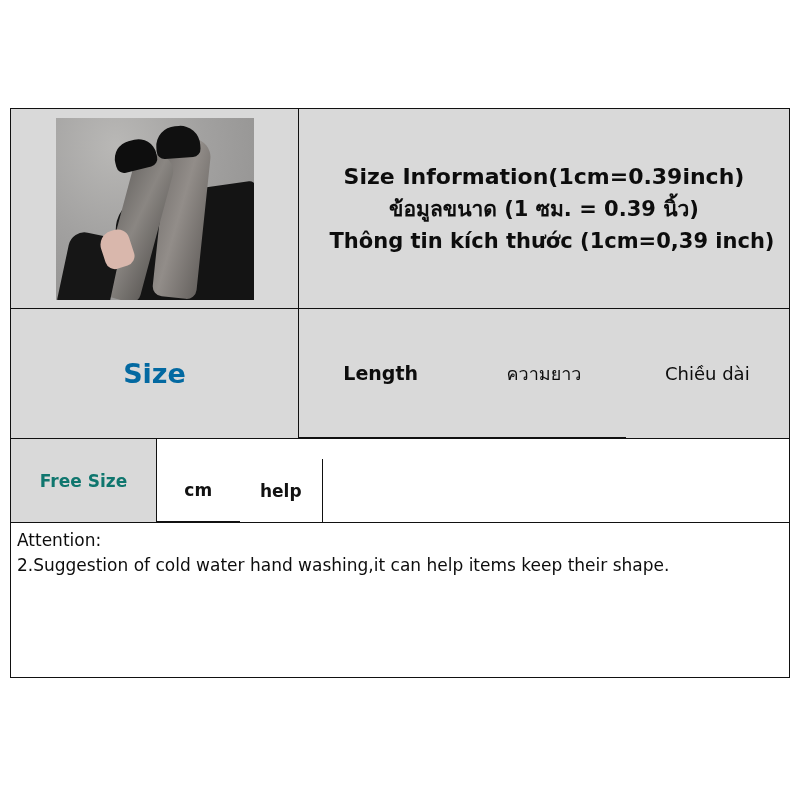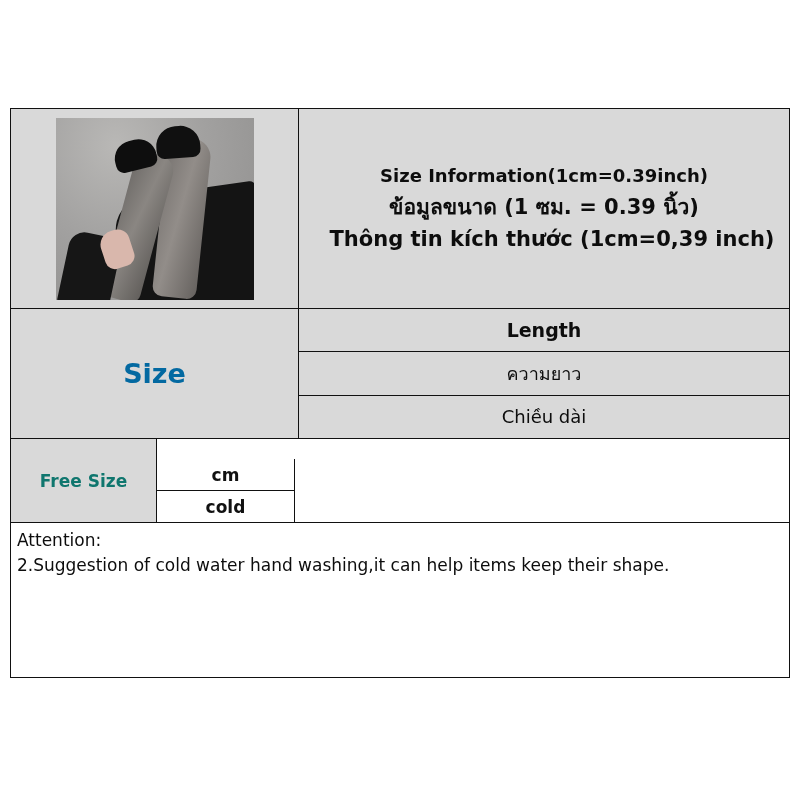--- a/index.html
+++ b/index.html
@@ -132,21 +132,21 @@
     display: flex;
     flex-direction: column;
     align-items: center;
     justify-content: center;
     gap: 6px;
     padding: 0 10px;
     box-sizing: border-box;
   }
   .title-line {
     font-weight: bold;
-    font-size: 18px;
+    font-size: 22px;
     line-height: 1.25;
     text-align: center;
     color: #0d0d0d;
     white-space: nowrap;
   }
   .title-line.thai { font-size: 21px; }
   .title-line.viet { font-size: 21px; margin-left: 16px; }
 
   
   .size-row {
@@ -163,21 +163,21 @@
     display: flex;
     align-items: center;
     justify-content: center;
     font-weight: bold;
     font-size: 27px;
     color: #0369a1;
   }
   .length-col {
     flex: 1;
     display: flex;
-    flex-direction: column;
+    flex-direction: row;
     background: #d9d9d9;
   }
   .length-col .lc {
     flex: 1;
     display: flex;
     align-items: center;
     justify-content: center;
     font-size: 18px;
     color: #0d0d0d;
     box-sizing: border-box;
@@ -199,25 +199,25 @@
     border-right: 1px solid #111111;
     background: #d9d9d9;
     display: flex;
     align-items: center;
     justify-content: center;
     font-weight: bold;
     font-size: 17px;
     color: #0f766e;
   }
   .unit-col {
-    width: 138px;
+    width: 166px;
     box-sizing: border-box;
     border-right: 1px solid #111111;
     display: flex;
-    flex-direction: column;
+    flex-direction: row;
     margin-top: 20px;
   }
   .value-col {
     flex: 1;
     display: flex;
     flex-direction: column;
   }
   .unit-col .cell,
   .value-col .cell {
     flex: 1;
@@ -281,21 +281,21 @@
       <div class="lc b1 bold">Length</div>
       <div class="lc b2">ความยาว</div>
       <div class="lc">Chiều dài</div>
     </div>
   </div>
 
   <div class="data-rows">
     <div class="freesize-cell">Free Size</div>
     <div class="unit-col">
       <div class="cell top">cm</div>
-      <div class="cell">cold</div>
+      <div class="cell">help</div>
     </div>
   </div>
 
   <div class="attention">
     <p>Attention:</p>
     <p>2.Suggestion of cold water hand washing,it can help items keep their shape.</p>
     <div class="spacer-bottom"></div>
   </div>
 
 </div>

